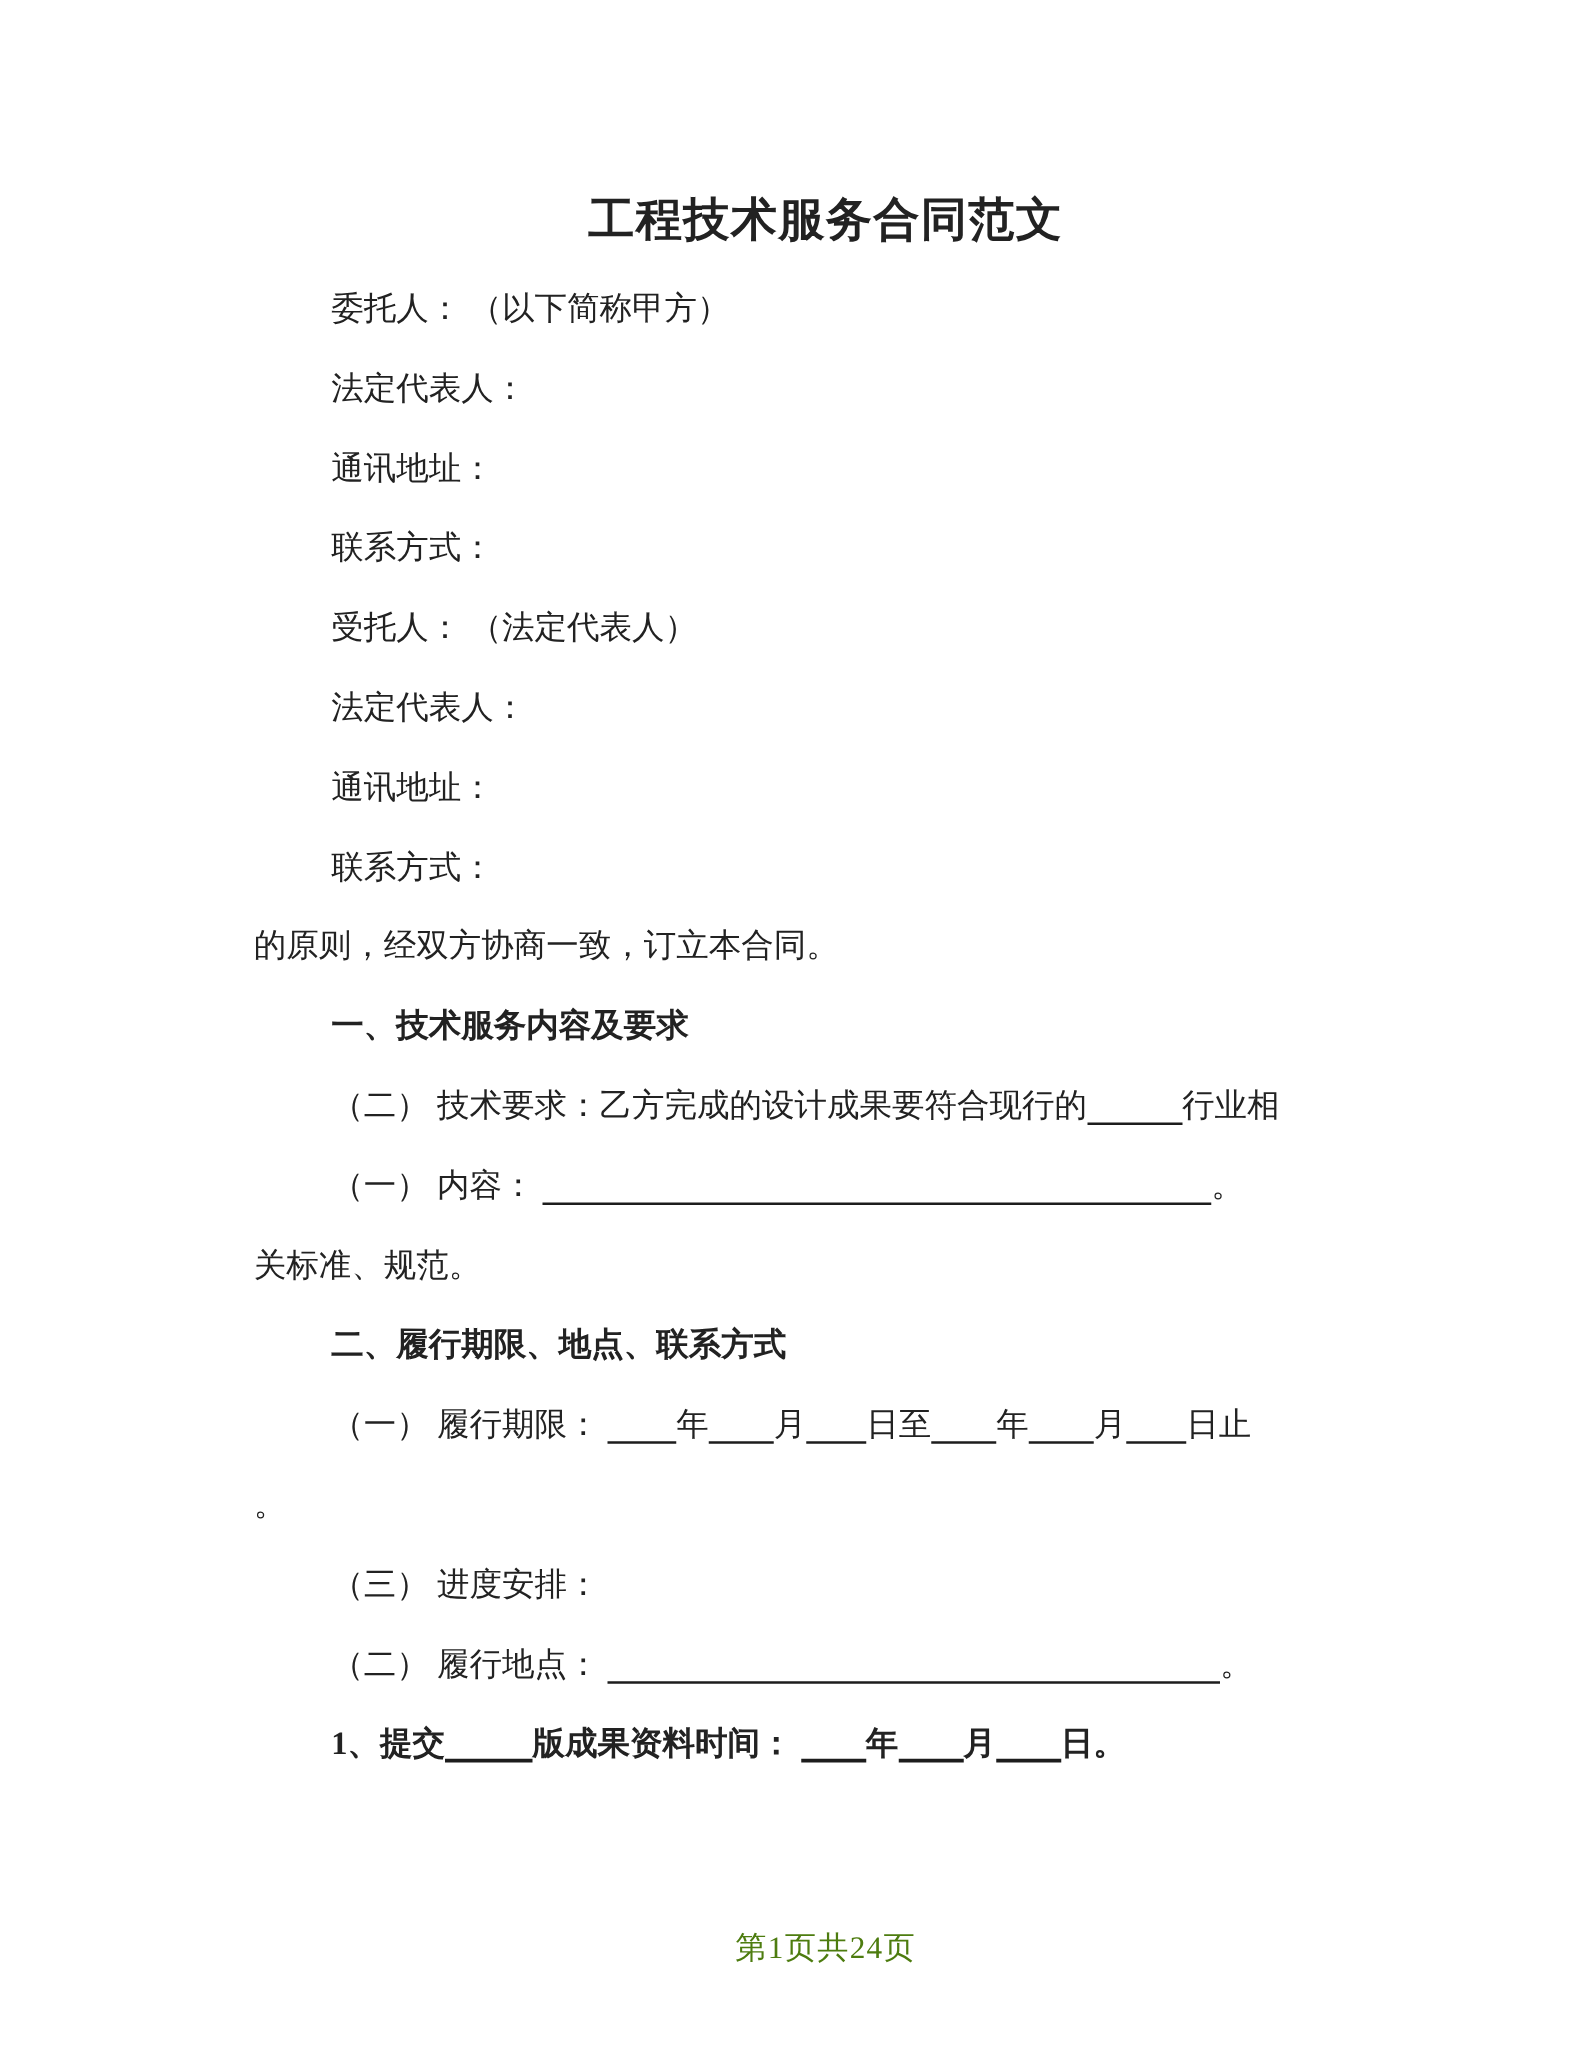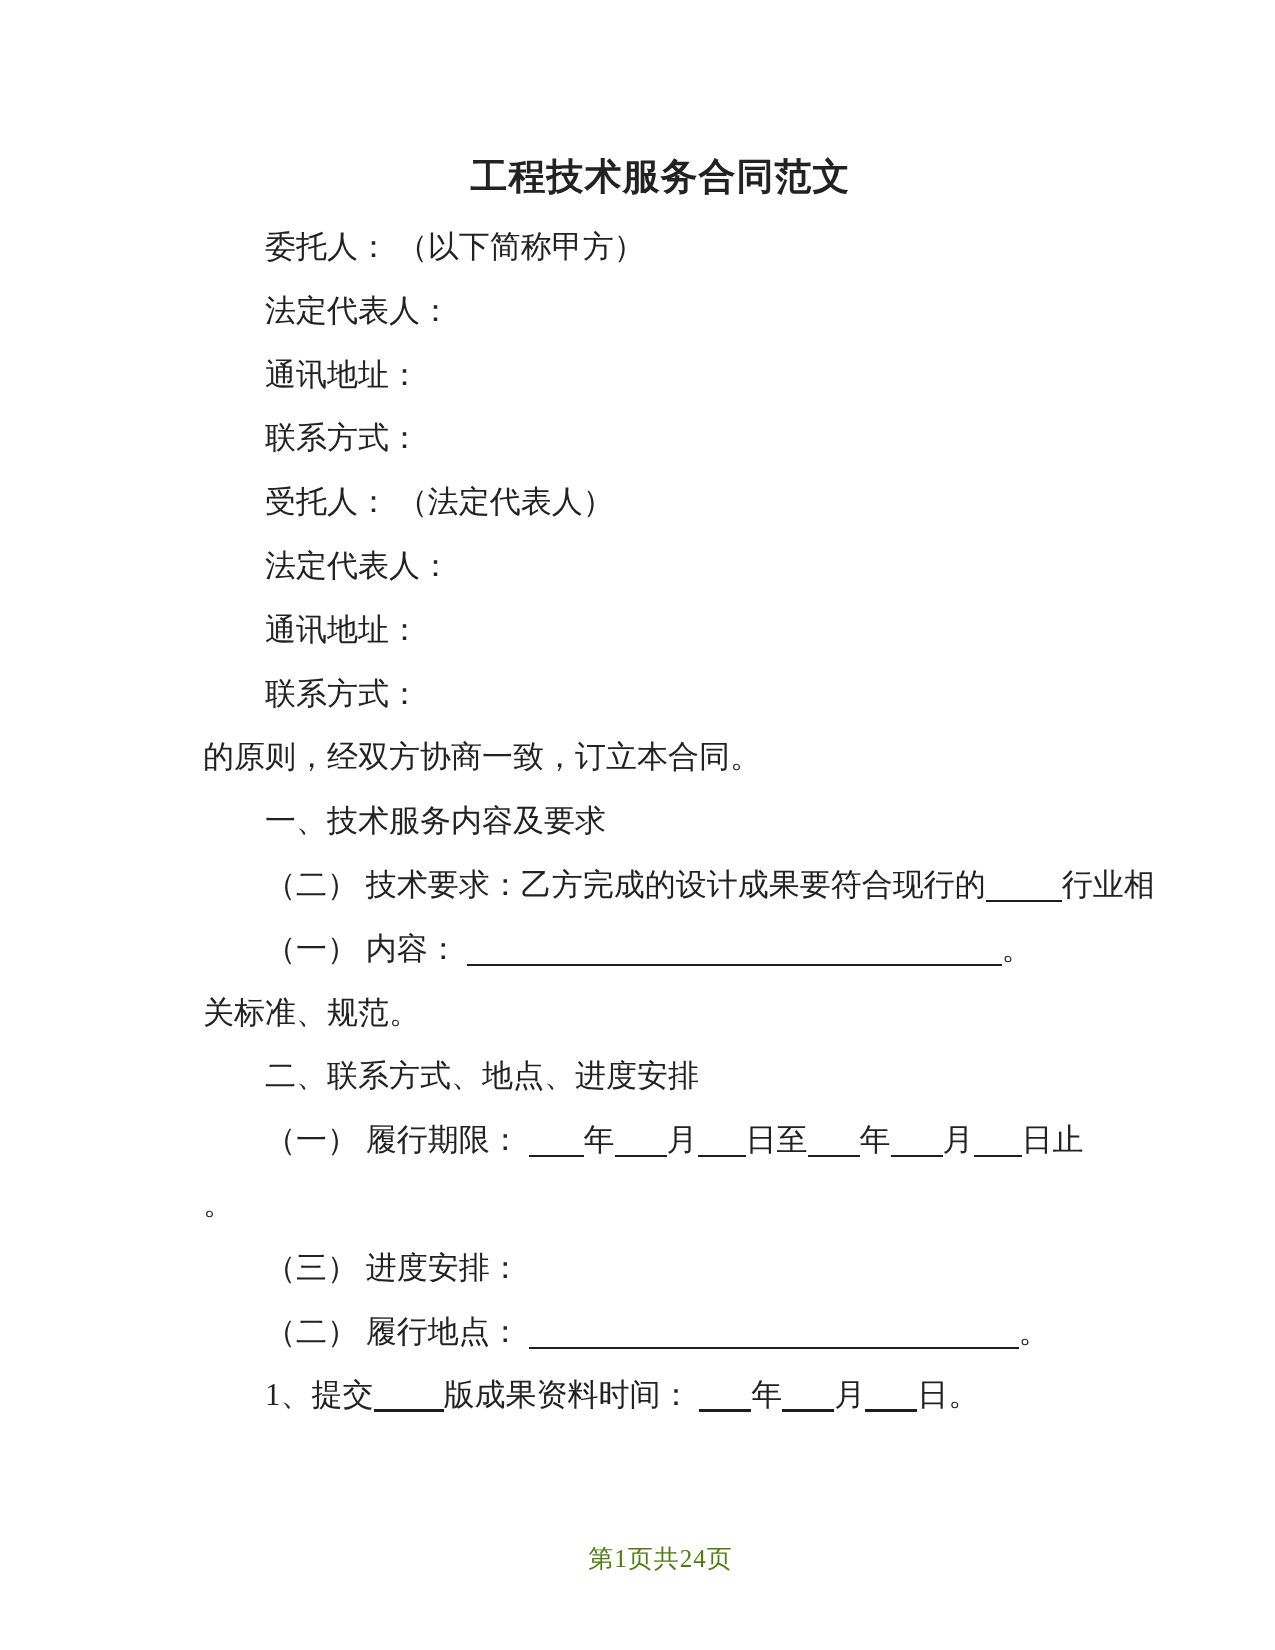--- a/index.html
+++ b/index.html
@@ -21,26 +21,26 @@
     font-size:37px;
     font-weight:bold;
     text-align:center;
     line-height:63px;
     height:63px;
     margin-bottom:7px;
     white-space:pre;
     letter-spacing:1px;
   }
   .line{
-    font-size:31px;
+    font-size:26px;
     line-height:63.8px;
     height:63.8px;
     white-space:pre;
   }
-  .line.bold{font-weight:normal;}
+  .line.bold{font-weight:bold;}
   .line.indent{padding-left:62px;}
   .blank{
     display:inline-block;
     height:1px;
     border-bottom:2.5px solid #1d1d1d;
     vertical-align:-7px;
   }
   .line.bold .blank{border-bottom-width:3.5px;}
   .footer{
     position:absolute;
@@ -67,21 +67,21 @@
         <div class="line indent"><span>联系方式：</span></div>
         <div class="line indent"><span>受托人： （法定代表人）</span></div>
         <div class="line indent"><span>法定代表人：</span></div>
         <div class="line indent"><span>通讯地址：</span></div>
         <div class="line indent"><span>联系方式：</span></div>
         <div class="line"><span>的原则，经双方协商一致，订立本合同。</span></div>
         <div class="line bold indent"><span>一、技术服务内容及要求</span></div>
         <div class="line indent"><span>（二） 技术要求：乙方完成的设计成果要符合现行的</span><span class="blank" style="width: 76px;"></span><span>行业相</span></div>
         <div class="line indent"><span>（一） 内容： </span><span class="blank" style="width: 535px;"></span><span>。</span></div>
         <div class="line"><span>关标准、规范。</span></div>
-        <div class="line bold indent"><span>二、联系方式、地点、进度安排</span></div>
+        <div class="line bold indent"><span>二、履行期限、地点、联系方式</span></div>
         <div class="line indent"><span>（一） 履行期限： </span><span class="blank" style="width: 55px;"></span><span>年</span><span class="blank" style="width: 52px;"></span><span>月</span><span class="blank" style="width: 48px;"></span><span>日至</span><span class="blank" style="width: 52px;"></span><span>年</span><span class="blank" style="width: 52px;"></span><span>月</span><span class="blank" style="width: 48px;"></span><span>日止</span></div>
         <div class="line"><span>。</span></div>
         <div class="line indent"><span>（三） 进度安排：</span></div>
         <div class="line indent"><span>（二） 履行地点： </span><span class="blank" style="width: 490px;"></span><span>。</span></div>
         <div class="line bold indent"><span>1、提交</span><span class="blank" style="width: 70px;"></span><span>版成果资料时间： </span><span class="blank" style="width: 52px;"></span><span>年</span><span class="blank" style="width: 52px;"></span><span>月</span><span class="blank" style="width: 52px;"></span><span>日。</span></div>
       </div>
   </div>
   <div class="footer">第1页共24页</div>
 </div>
 

